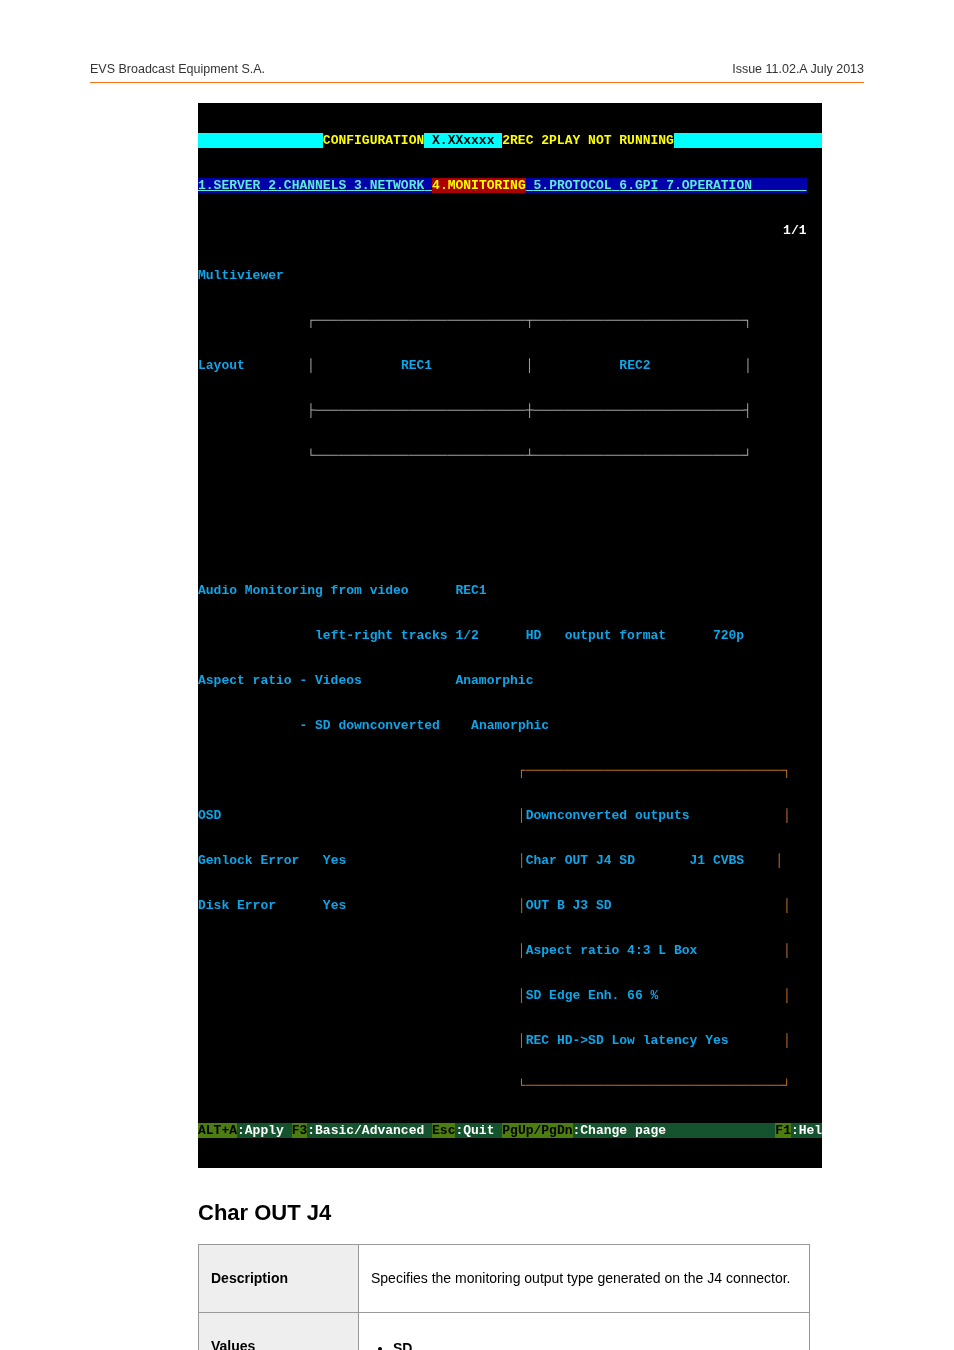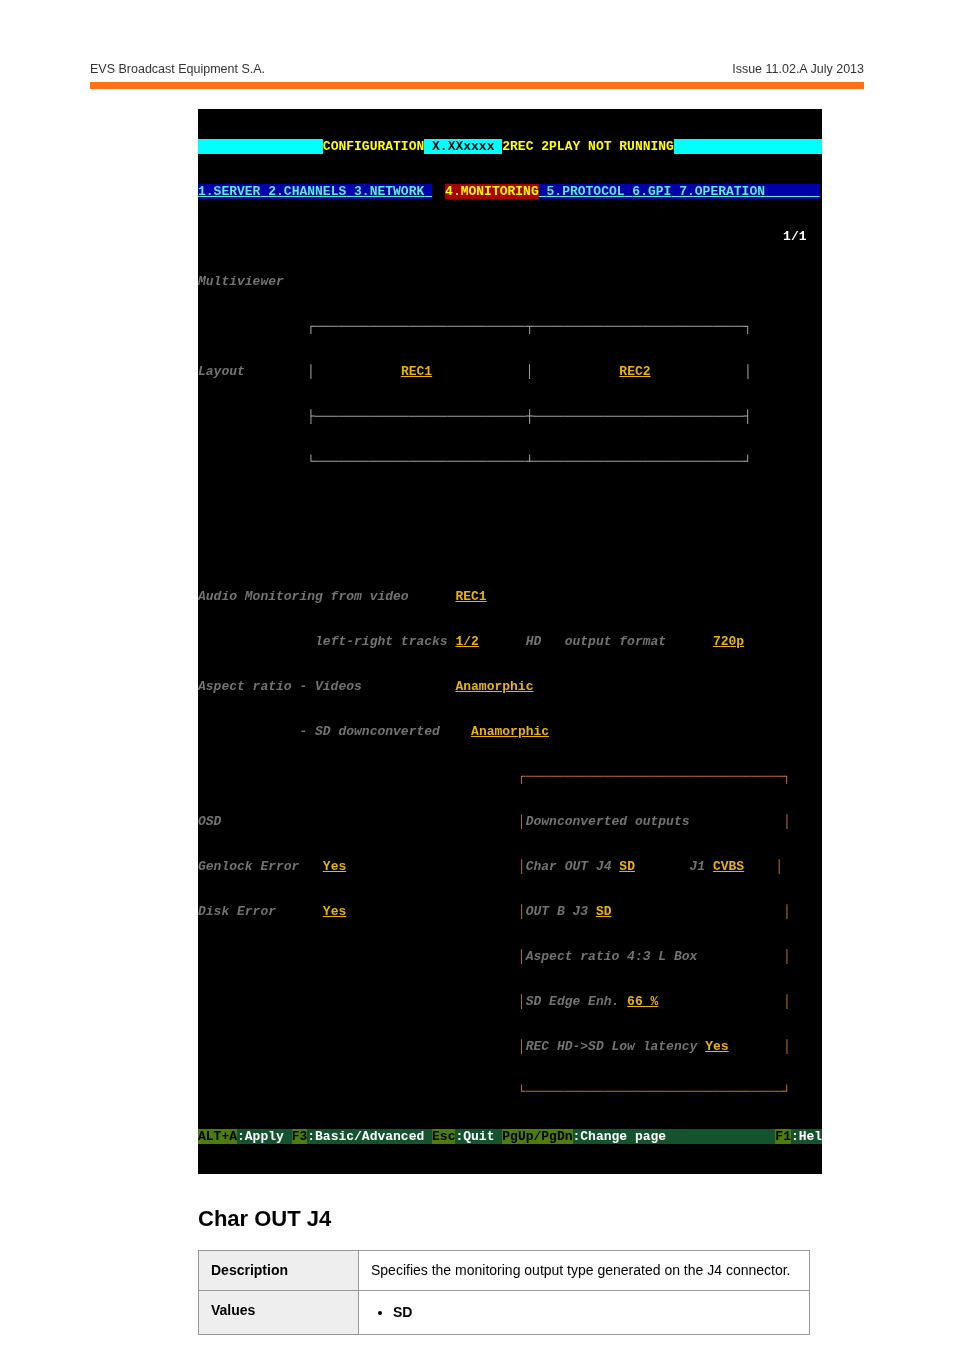--- a/index.html
+++ b/index.html
@@ -1,38 +1,38 @@
 <!DOCTYPE html>
 <html><head>
 <meta charset="utf-8">
 <style>
   * { box-sizing: border-box; }
   body { margin:0; background:#fff; font-family: Arial, Helvetica, sans-serif; color:#000; }
   .page { width:954px; min-height:1350px; margin:0 auto; padding:62px 90px 0 90px; position:relative; }
-  .hdr-row { display:flex; justify-content:space-between; font-size:12.5px; color:#333; padding-bottom:6px; border-bottom:7px solid #f97316; }
+  .hdr-row { display:flex; justify-content:space-between; font-size:12.5px; color:#333; padding-bottom:6px; border-bottom:1px solid #f97316; }
   .content { padding:20px 82px 0 108px; }
   
   .term { width:624px; background:#000; font-family:"Courier New", monospace; font-size:13px; line-height:15px; color:#9AA0A6; font-weight:bold; white-space:pre; overflow:hidden; }
   .term .barline { color:#000; background:#0ff; }
   .term .barhead { color:#ff0; }
   .term .tabs { color:#5eead4; background:#00a;text-decoration:underline; }
-  .term .tabSel { color:#ff0; background:#a00;margin-left:13px; }
-  .term .txt { color:#737373;font-style:italic; }
-  .term .plain{ color:#eab308;text-decoration:underline;}
+  .term .tabSel { color:#ff0; background:#a00; }
+  .term .txt { color:#0ea5e9; }
+  .term .plain{ color:#0ea5e9;}
   .term .rowsep { color:#aaa; }
   .term .page-ind { background:#000; color:#fff;text-align:center; }
   .term .border { color:#c9772a; }
   .term .footer { color:#fff; background:#14532d; }
   .term .footerKey { color:#000; background:#4d7c0f; }
   .term-row { height:15px; overflow:hidden; text-overflow:clip; }
   
   h2.sec { font-size:22px; font-weight:bold; margin:32px 0 18px 0; color:#000; }
   
   table.ptab { width:612px; border-collapse:collapse; font-size:14px; }
-  .ptab td, .ptab th { border:1px solid #999; padding:10px 12px; vertical-align:top; text-align:left; line-height:1.35; }
+  .ptab td, .ptab th { border:1px solid #999; padding:24px 12px; vertical-align:top; text-align:left; line-height:1.35; }
   .ptab th { background:#eee; font-weight:bold; width:160px; }
   .ptab ul { margin:0; padding-left:22px; }
   .ptab li { font-weight:bold; margin:2px 0; }
 </style>
 </head>
 <body>
 
 <div class="page">
 
   <div class="hdr-row">

